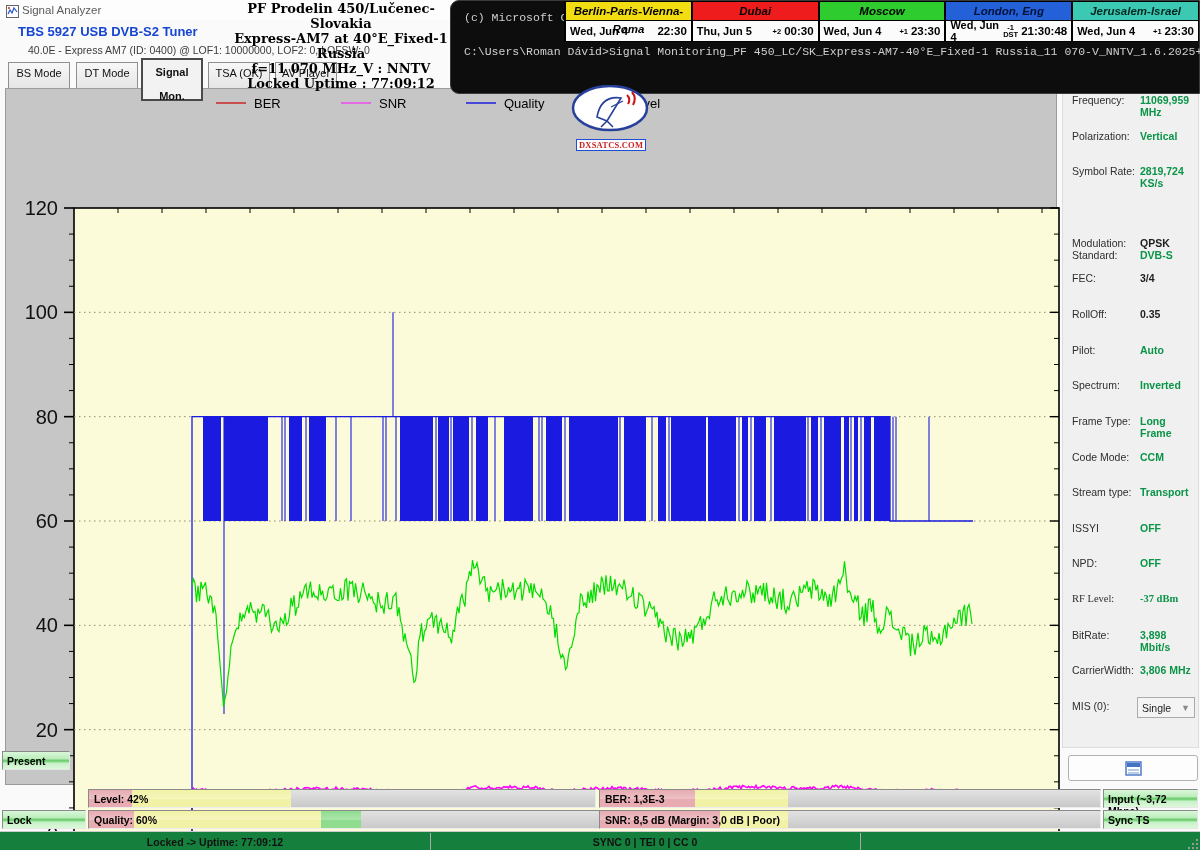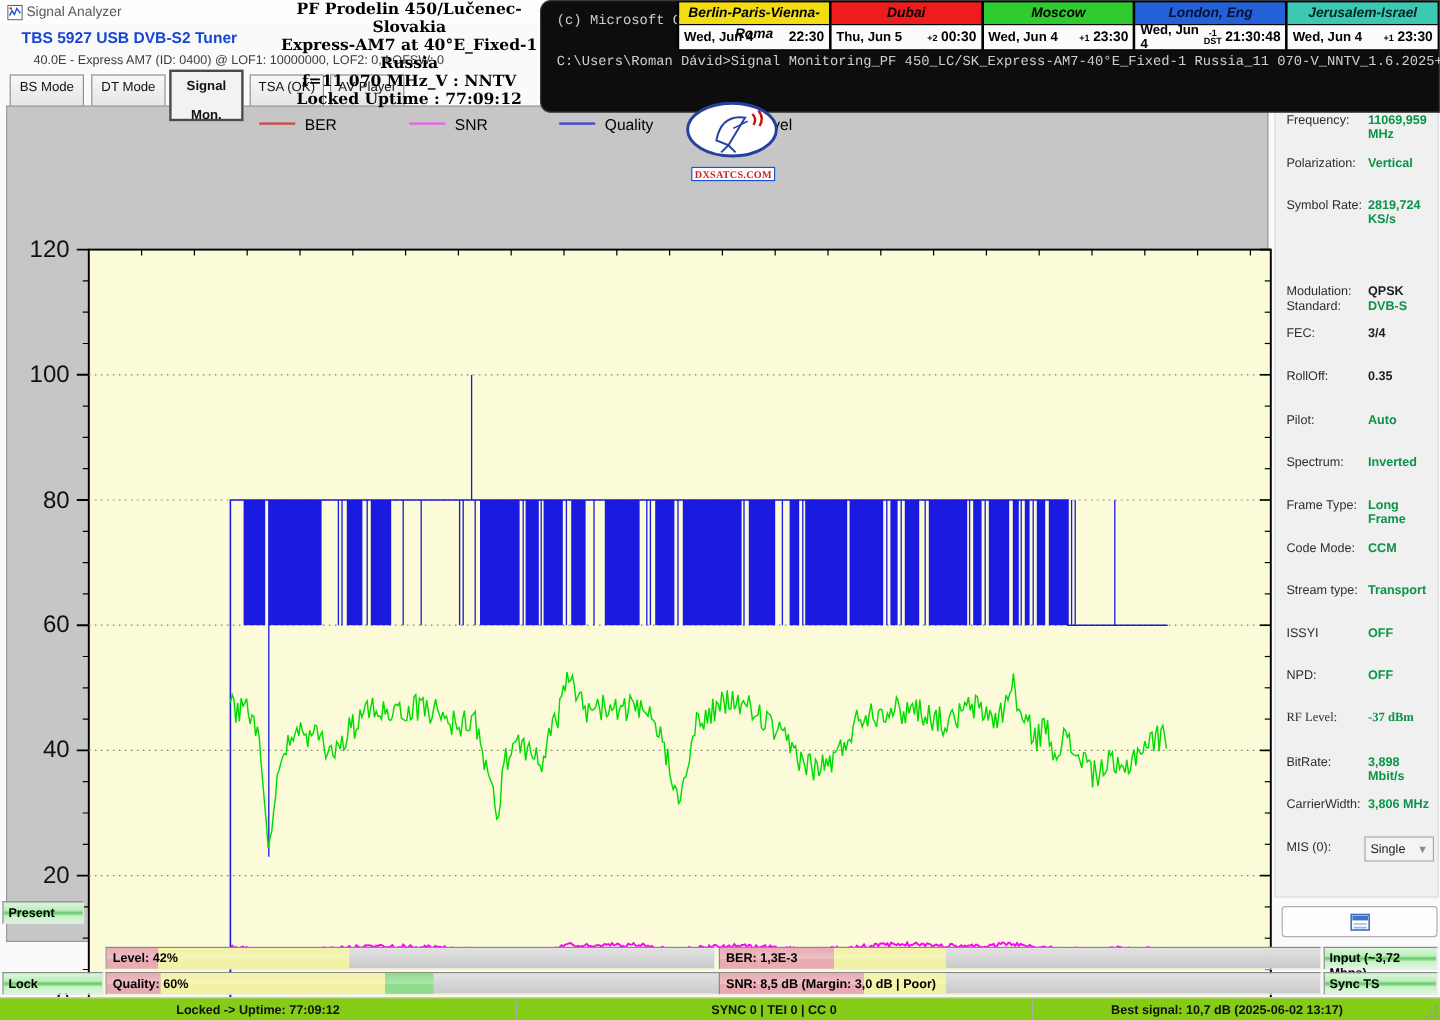--- a/index.html
+++ b/index.html
@@ -69,21 +69,21 @@
   
   .ind{position:absolute;height:19px;box-sizing:border-box;border:1px solid;
      border-color:#8a8a8a #e6e6e6 #e6e6e6 #8a8a8a;
      background:linear-gradient(180deg,#d9f7d9 0%,#bdeebd 38%,#63c963 52%,#c6f1c6 66%,#dcf8dc 100%);}
   .ind span{position:absolute;left:4px;top:2.5px;font-size:10.5px;font-weight:bold;color:#000;}
   .gauge{position:absolute;height:19px;box-sizing:border-box;border:1px solid;
      border-color:#8a8a8a #ececec #ececec #8a8a8a;background:linear-gradient(#e2e2e2,#c9c9c9);}
   .gauge .zone{position:absolute;top:0;bottom:0;}
   .gauge span{position:absolute;left:5px;top:2.5px;font-size:10.5px;font-weight:bold;color:#000;z-index:2;}
   
-  #statusbar{left:0;top:831px;width:1200px;height:19px;background:#84cc16;border-top:1px solid #cdcdcd;}
+  #statusbar{left:0;top:831px;width:1200px;height:19px;background:#15803d;border-top:1px solid #cdcdcd;}
   .sb-sec{position:absolute;top:0;height:19px;font-size:10.5px;font-weight:bold;color:#111;
      display:flex;align-items:center;justify-content:center;}
   .sb-sep{position:absolute;top:1px;height:17px;width:1px;background:#aaa;}
   #grip{position:absolute;right:1px;top:4px;}
 </style>
 </head>
 <body>
 
 <div class="abs" id="titlebar">
   <span class="abs" id="app-icon">
@@ -522,21 +522,20 @@
   </div>
 <div class="abs ind" style="left:1103px;top:810px;width:95px;">
     <span>Sync TS</span>
   </div>
 
 <div class="abs" id="statusbar">
   <div class="sb-sec" style="left:0;width:430px;">Locked -&gt; Uptime: 77:09:12</div>
   <div class="sb-sep" style="left:430px;"></div>
   <div class="sb-sec" style="left:430px;width:430px;">SYNC 0 | TEI 0 | CC 0</div>
   <div class="sb-sep" style="left:860px;"></div>
-  <div class="sb-sec" style="left:860px;width:325px;">Best signal: 10,7 dB (2025-06-02 13:17)</div>
   <div id="grip">
     <svg width="11" height="11">
         <g fill="#9a9a9a">
           <rect x="8" y="0" width="2" height="2"></rect>
           <rect x="8" y="4" width="2" height="2"></rect>
           <rect x="8" y="8" width="2" height="2"></rect>
           <rect x="4" y="4" width="2" height="2"></rect>
           <rect x="4" y="8" width="2" height="2"></rect>
           <rect x="0" y="8" width="2" height="2"></rect>
         </g>

